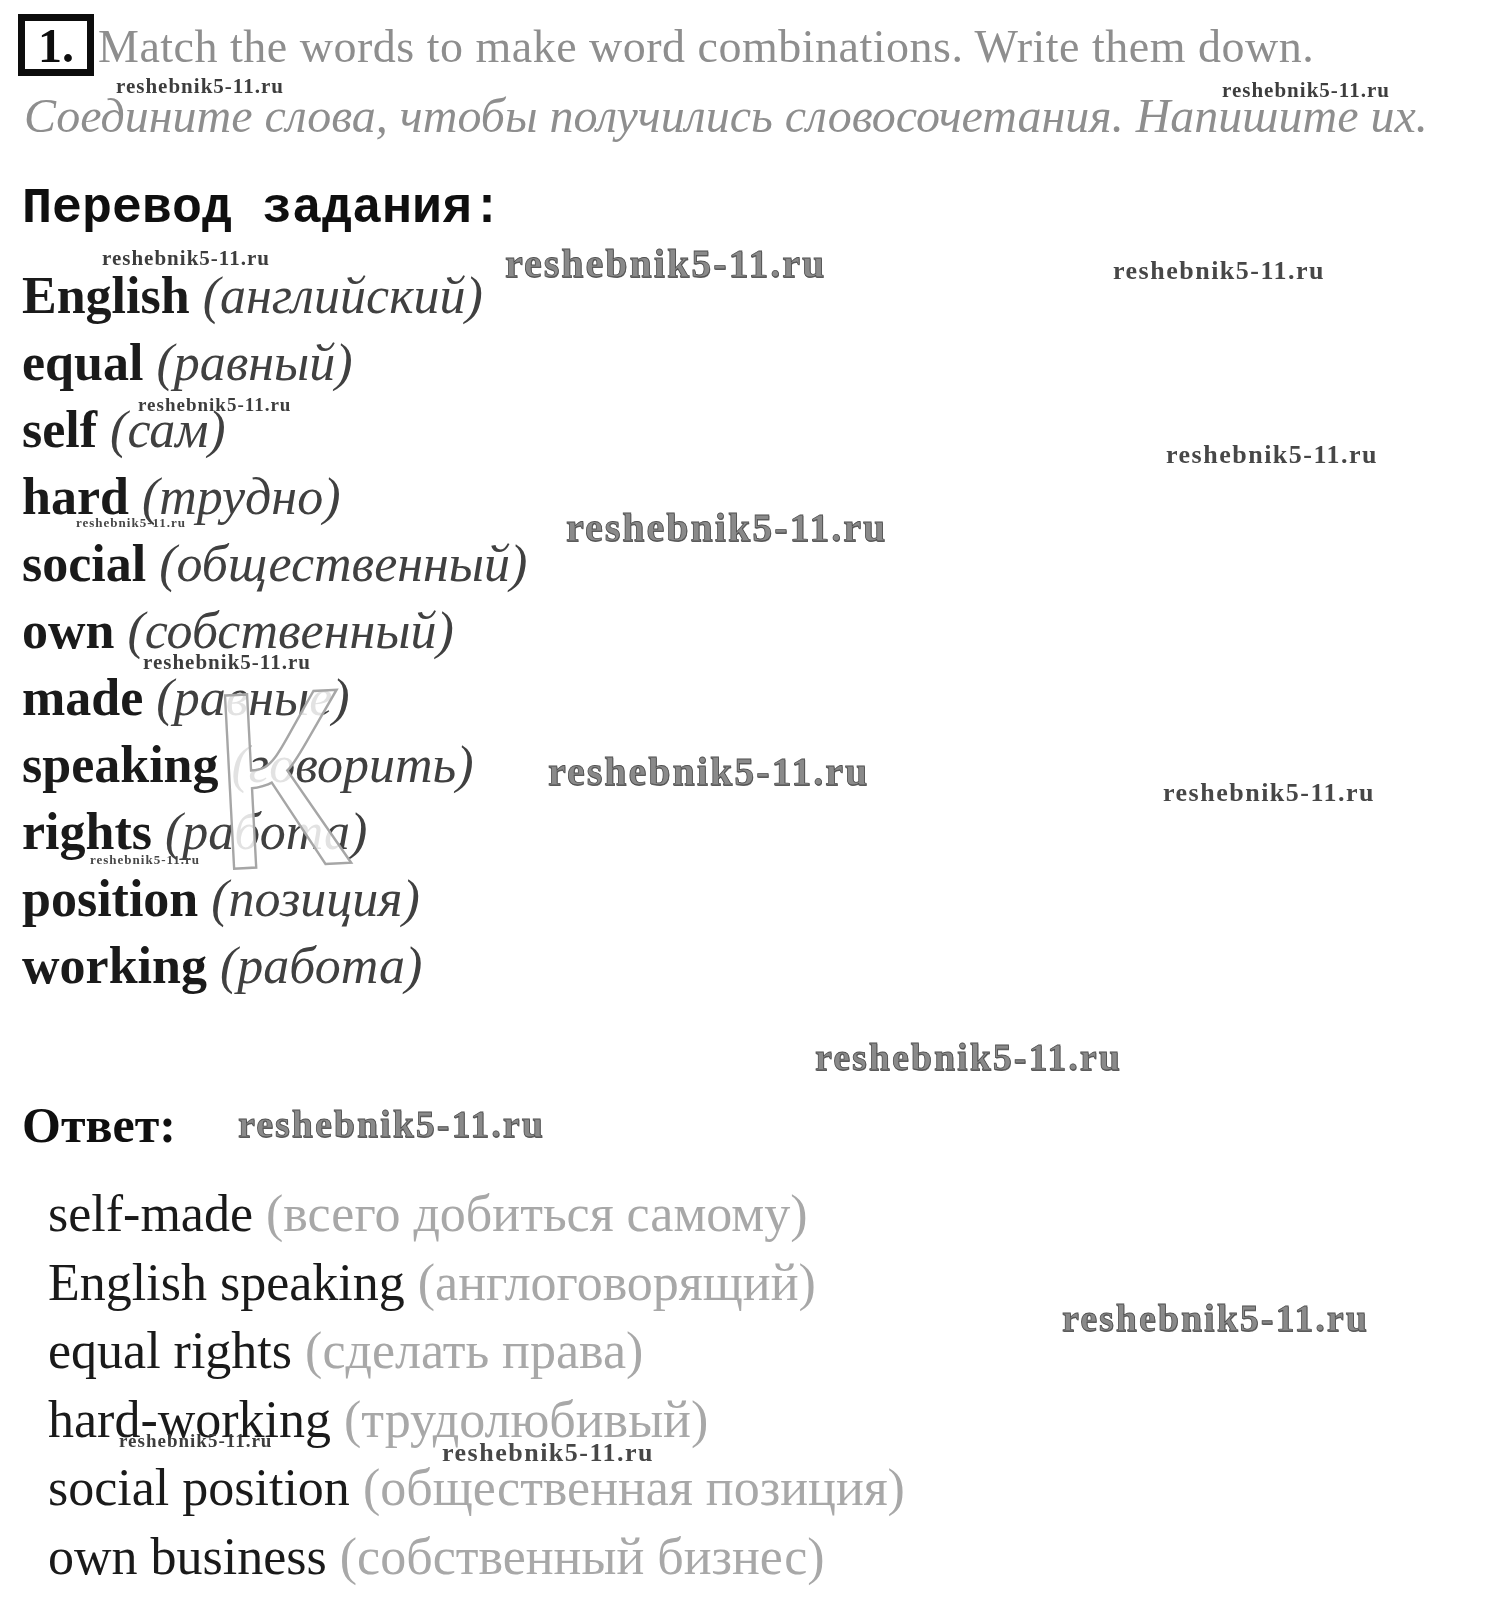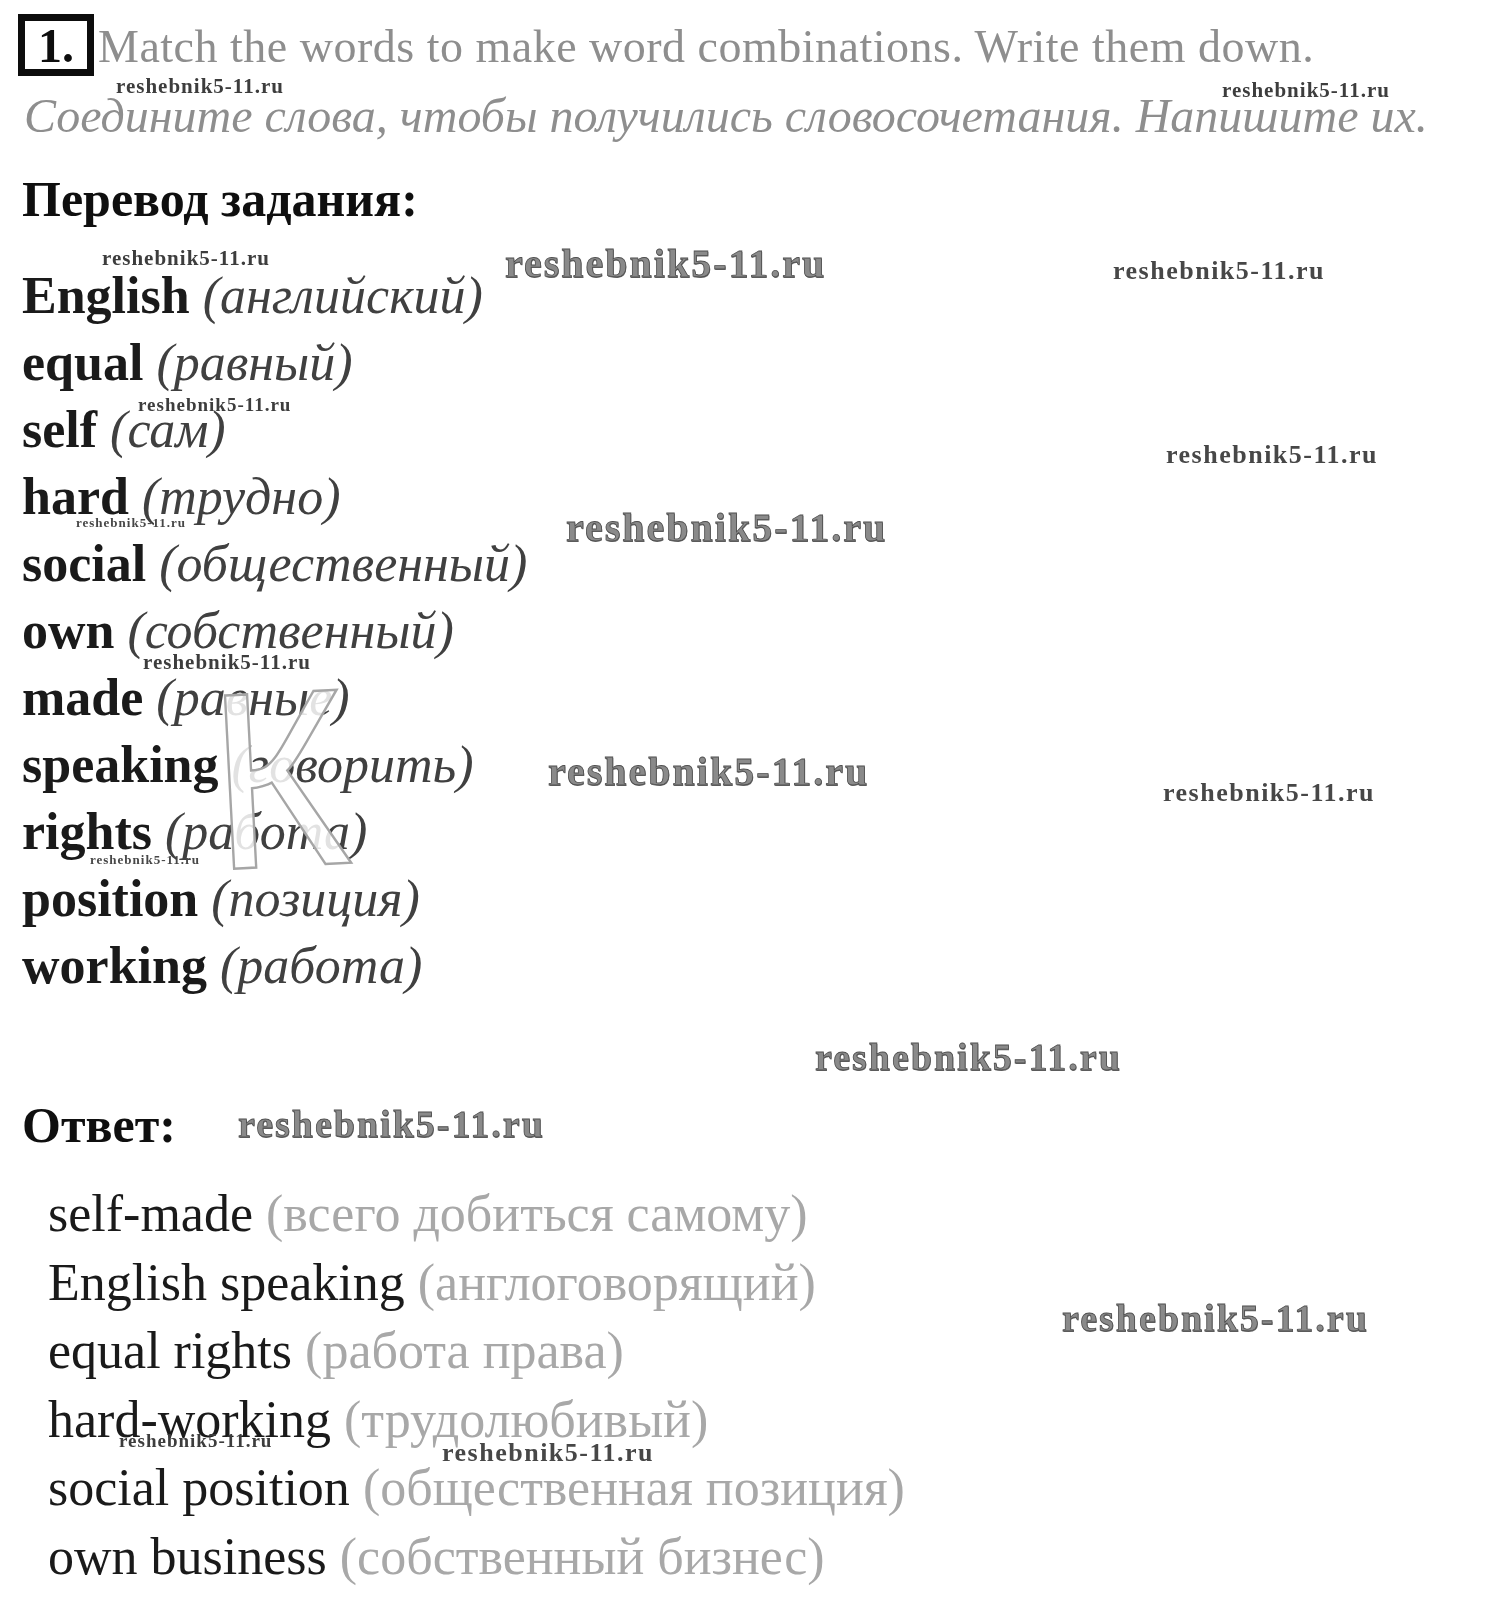--- a/index.html
+++ b/index.html
@@ -20,21 +20,21 @@
     white-space:nowrap; letter-spacing:0.5px;
   }
   .task-ru {
     position:absolute; left:24px; top:88px; font-size:48px; color:#8e8e8e;
     font-style:italic; white-space:nowrap;
   }
   .heading {
     position:absolute; left:22px; font-size:50px; font-weight:bold; color:#0f0f0f;
     white-space:nowrap;
   }
-  .heading-translation { top:170px; }
+  .heading-translation { top:180px;font-family:Liberation Mono, monospace; }
   .heading-answer { top:1096px; }
   
   .word-list {
     position:absolute; left:22px; top:262px; font-size:52px; line-height:67px;
     white-space:nowrap;
   }
   .word-list .word { color:#1a1a1a;font-weight:bold; }
   .word-list .trans { color:#404040; font-style:italic; }
   
   .answer-list {
@@ -89,21 +89,21 @@
     <div><span class="word">rights</span> <span class="trans">(работа)</span></div>
     <div><span class="word">position</span> <span class="trans">(позиция)</span></div>
     <div><span class="word">working</span> <span class="trans">(работа)</span></div>
   </div>
 
   <div class="heading heading-answer">Ответ:</div>
 
   <div class="answer-list">
     <div><span class="phrase">self-made</span> <span class="trans">(всего добиться самому)</span></div>
     <div><span class="phrase">English speaking</span> <span class="trans">(англоговорящий)</span></div>
-    <div><span class="phrase">equal rights</span> <span class="trans">(работа права)</span></div>
+    <div><span class="phrase">equal rights</span> <span class="trans">(сделать права)</span></div>
     <div><span class="phrase">hard-working</span> <span class="trans">(трудолюбивый)</span></div>
     <div><span class="phrase">social position</span> <span class="trans">(общественная позиция)</span></div>
     <div><span class="phrase">own business</span> <span class="trans">(собственный бизнес)</span></div>
   </div>
 
   <span class="wm wm-small" style="left:116px;  top:74px;">reshebnik5-11.ru</span>
   <span class="wm wm-small" style="left:1222px; top:78px;">reshebnik5-11.ru</span>
   <span class="wm wm-small" style="left:102px;  top:246px;">reshebnik5-11.ru</span>
   <span class="wm wm-large" style="left:505px;  top:240px;">reshebnik5-11.ru</span>
   <span class="wm wm-medium" style="left:1113px; top:256px;">reshebnik5-11.ru</span>

